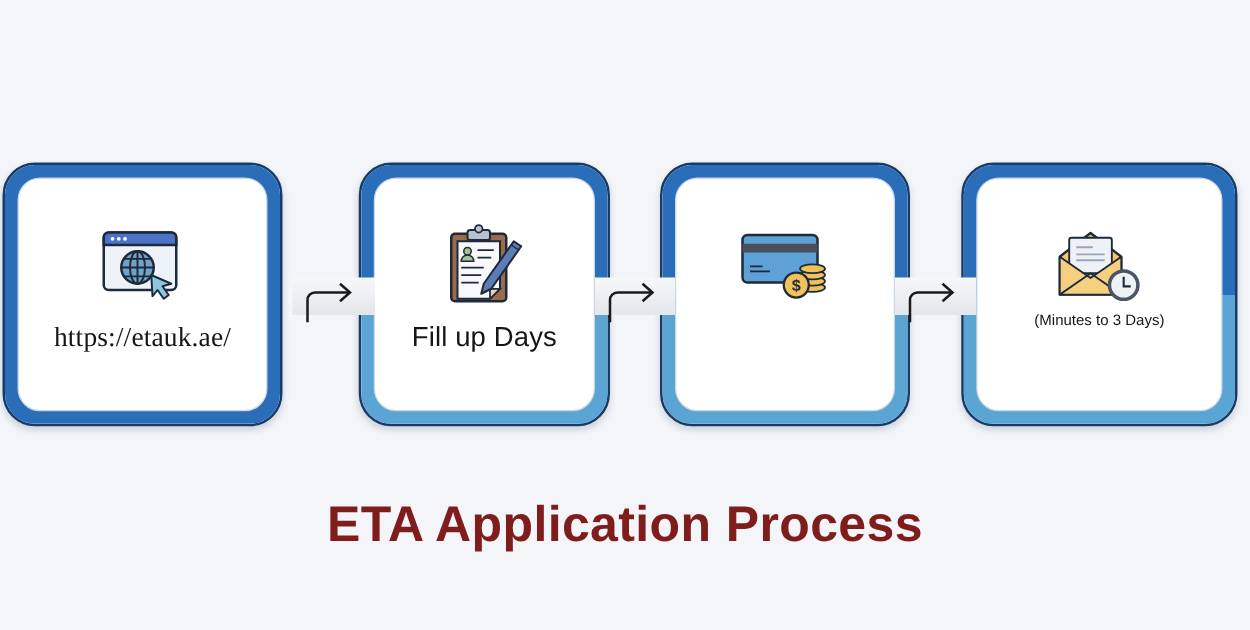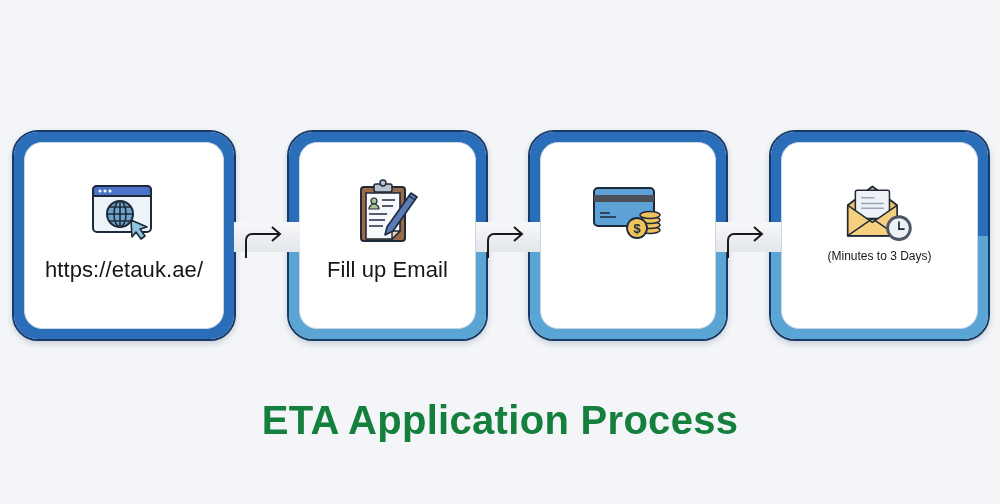--- a/index.html
+++ b/index.html
@@ -33,29 +33,29 @@
   .step .icon { margin-top: 36px; width: 72px; height: 66px; display: flex; align-items: center; justify-content: center; }
   .step .label { margin-top: 12px; font-size: 22px; color: #161616; letter-spacing: 0.1px; }
   .step .sublabel { margin-top: 4px; font-size: 12px; color: #161616; }
   .gap-band {
     position: absolute; height: 30px; top: 222px;
     background: linear-gradient(#f7f8fa, #e3e6ea);
   }
   .arrow { position: absolute; top: 218px; width: 44px; height: 40px; }
   .title {
     position: absolute; left: 0; right: 0; top: 398px; text-align: center;
-    font-size: 40px; font-weight: bold; color: #15803d; letter-spacing: 0.3px;
+    font-size: 40px; font-weight: bold; color: #7f1d1d; letter-spacing: 0.3px;
   }
 </style>
 </head>
 <body>
 
 <div class="stage">
 
-  <div class="step" style="left:12px; width:224px;">
+  <div class="step" style="left:2px; width:224px;font-family:Liberation Serif, serif;">
     <div class="frame-top" style="background:#2a6db8;"></div>
     <div class="frame-bottom" style="background:#2a6db8;"></div>
     <div class="inner">
       <div class="icon">
         <svg width="70" height="60" viewBox="0 0 70 60">
           <rect x="4" y="4" width="58" height="46" rx="4" fill="#eef3f9" stroke="#1e2a3a" stroke-width="2"></rect>
           <path d="M4 8 a4 4 0 0 1 4 -4 h50 a4 4 0 0 1 4 4 v6 h-58 z" fill="#4b74c9" stroke="#1e2a3a" stroke-width="2"></path>
           <circle cx="11" cy="9" r="1.5" fill="#fff"></circle>
             <circle cx="16" cy="9" r="1.5" fill="#fff"></circle>
             <circle cx="21" cy="9" r="1.5" fill="#fff"></circle>
@@ -87,21 +87,21 @@
           <path d="M14 30 a5 5 0 0 1 10 0 z" fill="#a5c48f" stroke="#1e2a3a" stroke-width="1.2"></path>
           <line x1="27" y1="21" x2="40" y2="21" stroke="#1e2a3a" stroke-width="1.4"></line>
           <line x1="27" y1="27" x2="38" y2="27" stroke="#1e2a3a" stroke-width="1.4"></line>
           <line x1="14" y1="35" x2="32" y2="35" stroke="#1e2a3a" stroke-width="1.4"></line>
           <line x1="14" y1="41" x2="30" y2="41" stroke="#1e2a3a" stroke-width="1.4"></line>
           <line x1="14" y1="47" x2="28" y2="47" stroke="#1e2a3a" stroke-width="1.4"></line>
           <path d="M56 14 l6 4 l-24 34 l-8 4 l2 -8 z" fill="#5c7cb8" stroke="#1e2a3a" stroke-width="1.6" stroke-linejoin="round"></path>
           <line x1="54" y1="17" x2="60" y2="21" stroke="#1e2a3a" stroke-width="1.2"></line>
         </svg>
       </div>
-      <div class="label">Fill up Email</div>
+      <div class="label">Fill up Days</div>
     </div>
   </div>
 
   <div class="step" style="left:528px; width:200px;">
     <div class="frame-top" style="background:#2a6db8;"></div>
     <div class="frame-bottom" style="background:#5aa5d3;"></div>
     <div class="inner">
       <div class="icon">
         <svg width="72" height="60" viewBox="0 0 72 60">
           <rect x="2" y="6" width="60" height="38" rx="4" fill="#5ea1d6" stroke="#1e2a3a" stroke-width="2"></rect>

